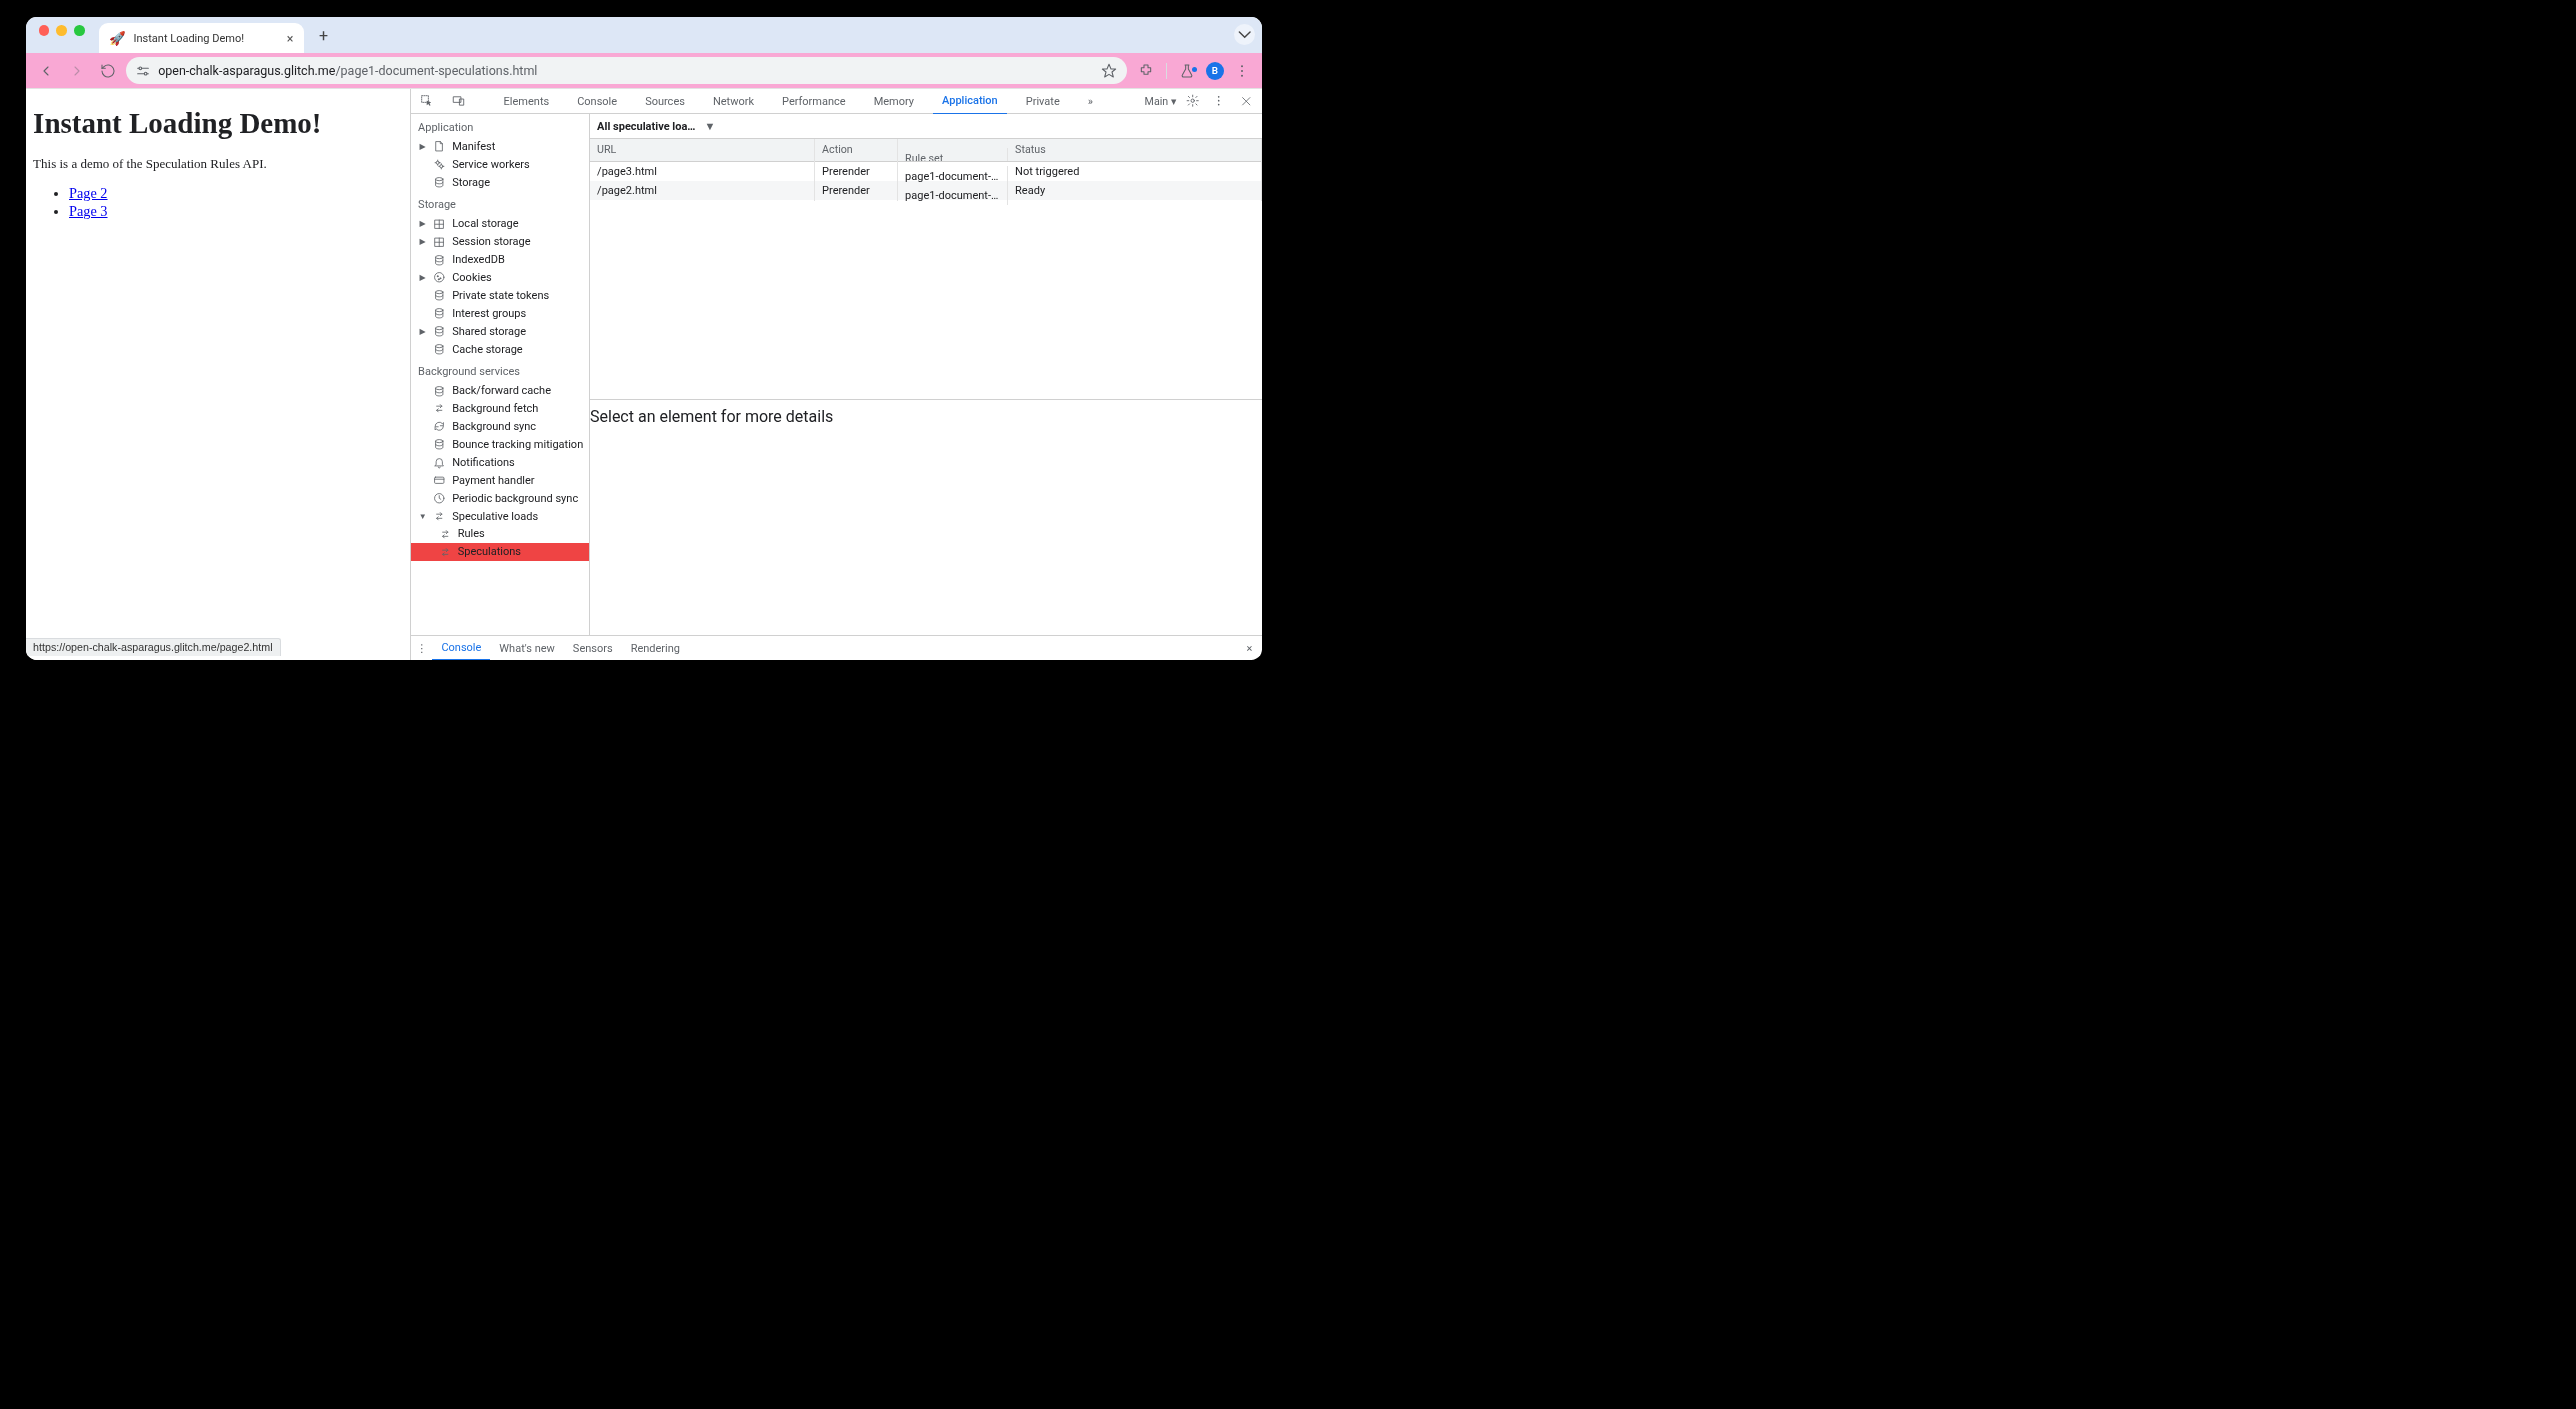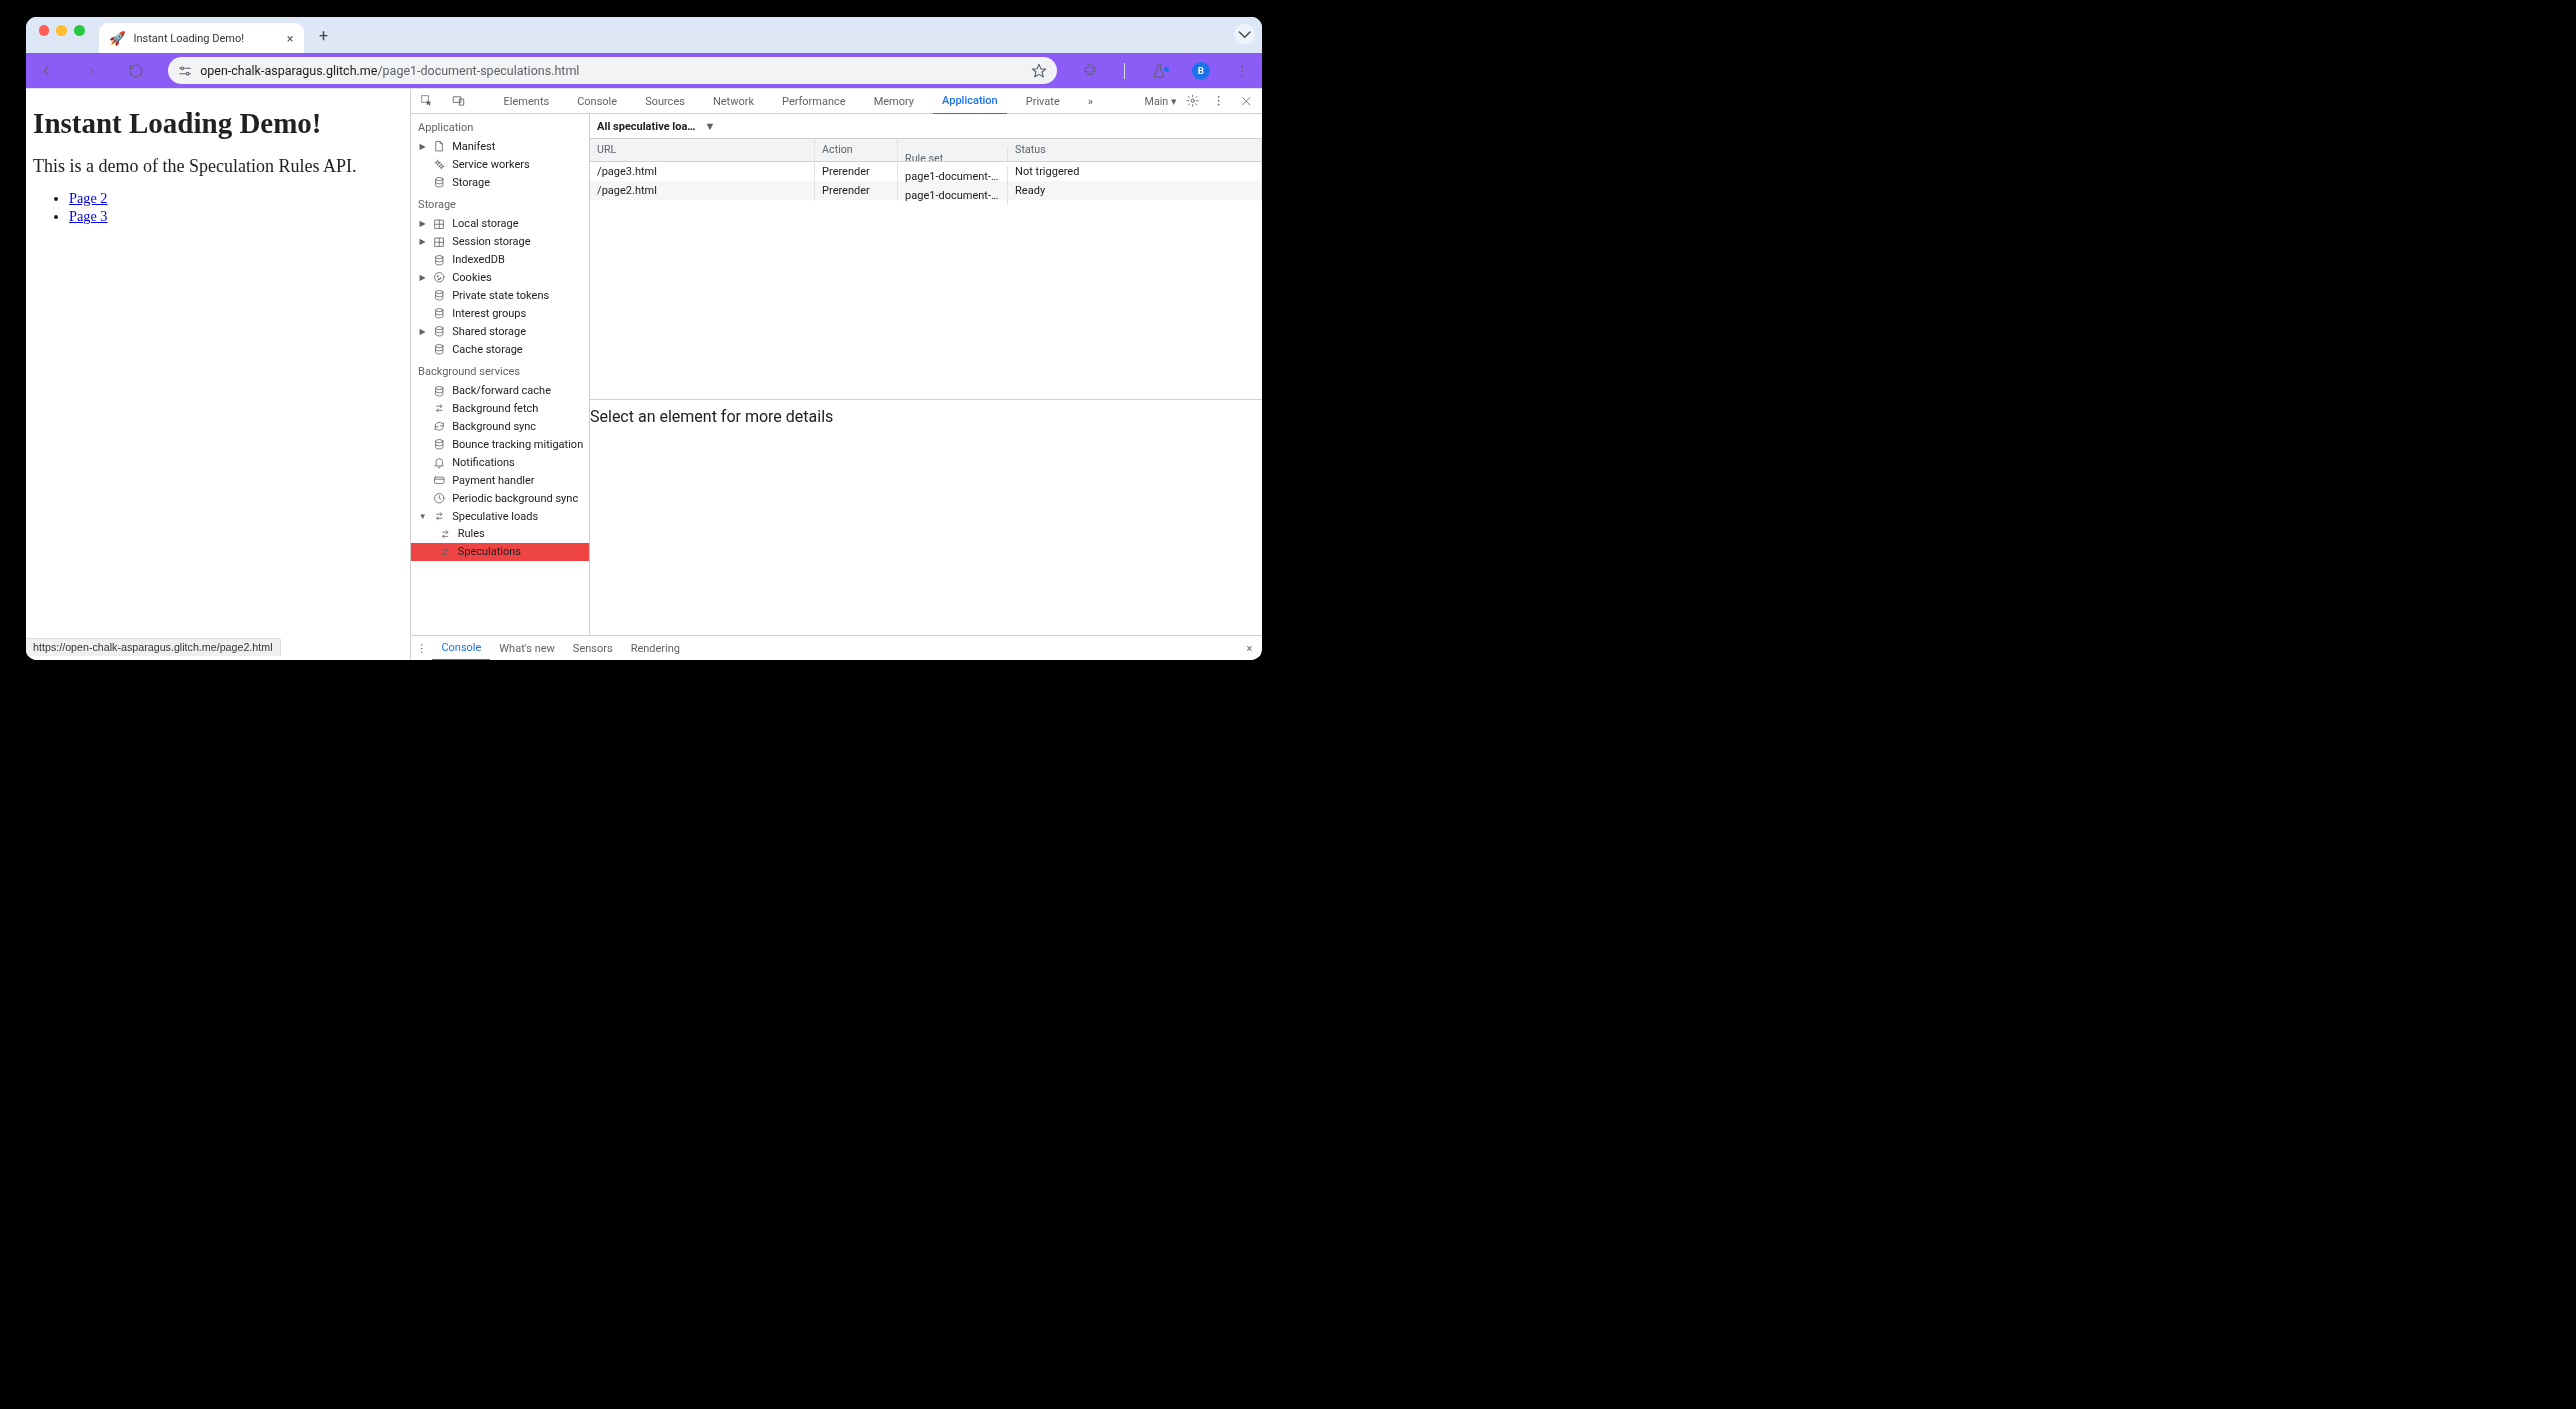--- a/index.html
+++ b/index.html
@@ -38,34 +38,34 @@
     display:flex; align-items:center; gap:7.1px; padding:0 10.7px;
     min-width:205px; margin-left:7.1px;
     font-size:11px; color:#333;
   }
   .tab .favicon{font-size:13.4px;}
   .tab .title{flex:1; white-space:nowrap; overflow:hidden; text-overflow:ellipsis;}
   .tab .close{color:#555; font-size:12.5px; cursor:pointer;}
   .newtab{width:25px;height:25px;display:flex;align-items:center;justify-content:center;color:#444;font-size:16px;margin-left:7.1px;cursor:pointer;align-self:center;}
   .tabstrip .chev{position:absolute;right:7.1px;top:7.1px;width:21.4px;height:21.4px;border-radius:50%;background:#eef3fb;display:flex;align-items:center;justify-content:center;color:#444;cursor:pointer;}
   
-  .toolbar{height:36px;background:#8b5cf6;border-bottom:0.9px solid #e3e3e3;display:flex;align-items:center;padding:0 7.1px;gap:20px;}
+  .toolbar{height:36px;background:#f9a8d4;border-bottom:0.9px solid #e3e3e3;display:flex;align-items:center;padding:0 7.1px;gap:6px;}
   .ibtn{width:25px;height:25px;display:flex;align-items:center;justify-content:center;color:#5f6368;border-radius:50%;cursor:pointer;}
   .ibtn svg{width:16px;height:16px;}
   .omnibox{flex:1;height:27px;background:#f1f3f4;border-radius:13.4px;display:flex;align-items:center;padding:0 9px;gap:7.1px;color:#202124;font-size:12.5px;}
   .omnibox .sitechip{width:16px;height:16px;display:flex;align-items:center;justify-content:center;color:#5f6368;}
   .omnibox .url{flex:1;white-space:nowrap;overflow:hidden;}
   .omnibox .url .path{color:#5f6368;}
   .avatar{width:18px;height:18px;border-radius:50%;background:#1a73e8;color:#fff;display:flex;align-items:center;justify-content:center;font-size:9.8px;font-weight:600;}
   .toolbar .sep{width:0.9px;height:16px;background:#dadce0;margin:0 1.8px;}
   
   .content{flex:1;display:flex;min-height:0;}
   .page{width:384px;background:#fff;position:relative;font-family:"Times New Roman",serif;}
   .page h1{font-size:29px;font-weight:700;margin:18px 0 0 7.1px;}
-  .page p{font-size:18px;margin:16px 0 0 7.1px;}
+  .page p{font-size:13px;margin:16px 0 0 7.1px;}
   .page ul{margin:12.5px 0 0 43px;}
   .page li{font-size:14.3px;margin-bottom:1.8px;}
   .page a{color:#0000ee;text-decoration:underline;}
   .statusbar{position:absolute;left:0;bottom:4px;background:#eef0f1;border:0.9px solid #d9dcdf;border-left:none;border-bottom:none;border-radius:0 2.7px 0 0;font-family:-apple-system,Arial,sans-serif;font-size:10.7px;color:#333;padding:2.7px 7.1px;}
   
   .devtools{flex:1;display:flex;flex-direction:column;border-left:0.9px solid #d0d0d0;min-width:0;}
   .dt-tabs{height:25px;border-bottom:0.9px solid #d0d0d0;display:flex;align-items:stretch;font-size:11px;color:#5f6368;padding-left:5.4px;gap:10px;}
   .dt-tabs .tool{width:21.4px;display:flex;align-items:center;justify-content:center;cursor:pointer;}
   .dt-tabs .dtab{padding:0 9px;display:flex;align-items:center;cursor:pointer;white-space:nowrap;}
   .dt-tabs .dtab.active{color:#1a73e8;border-bottom:1.8px solid #1a73e8;margin-bottom:-0.9px;font-weight:500;}

